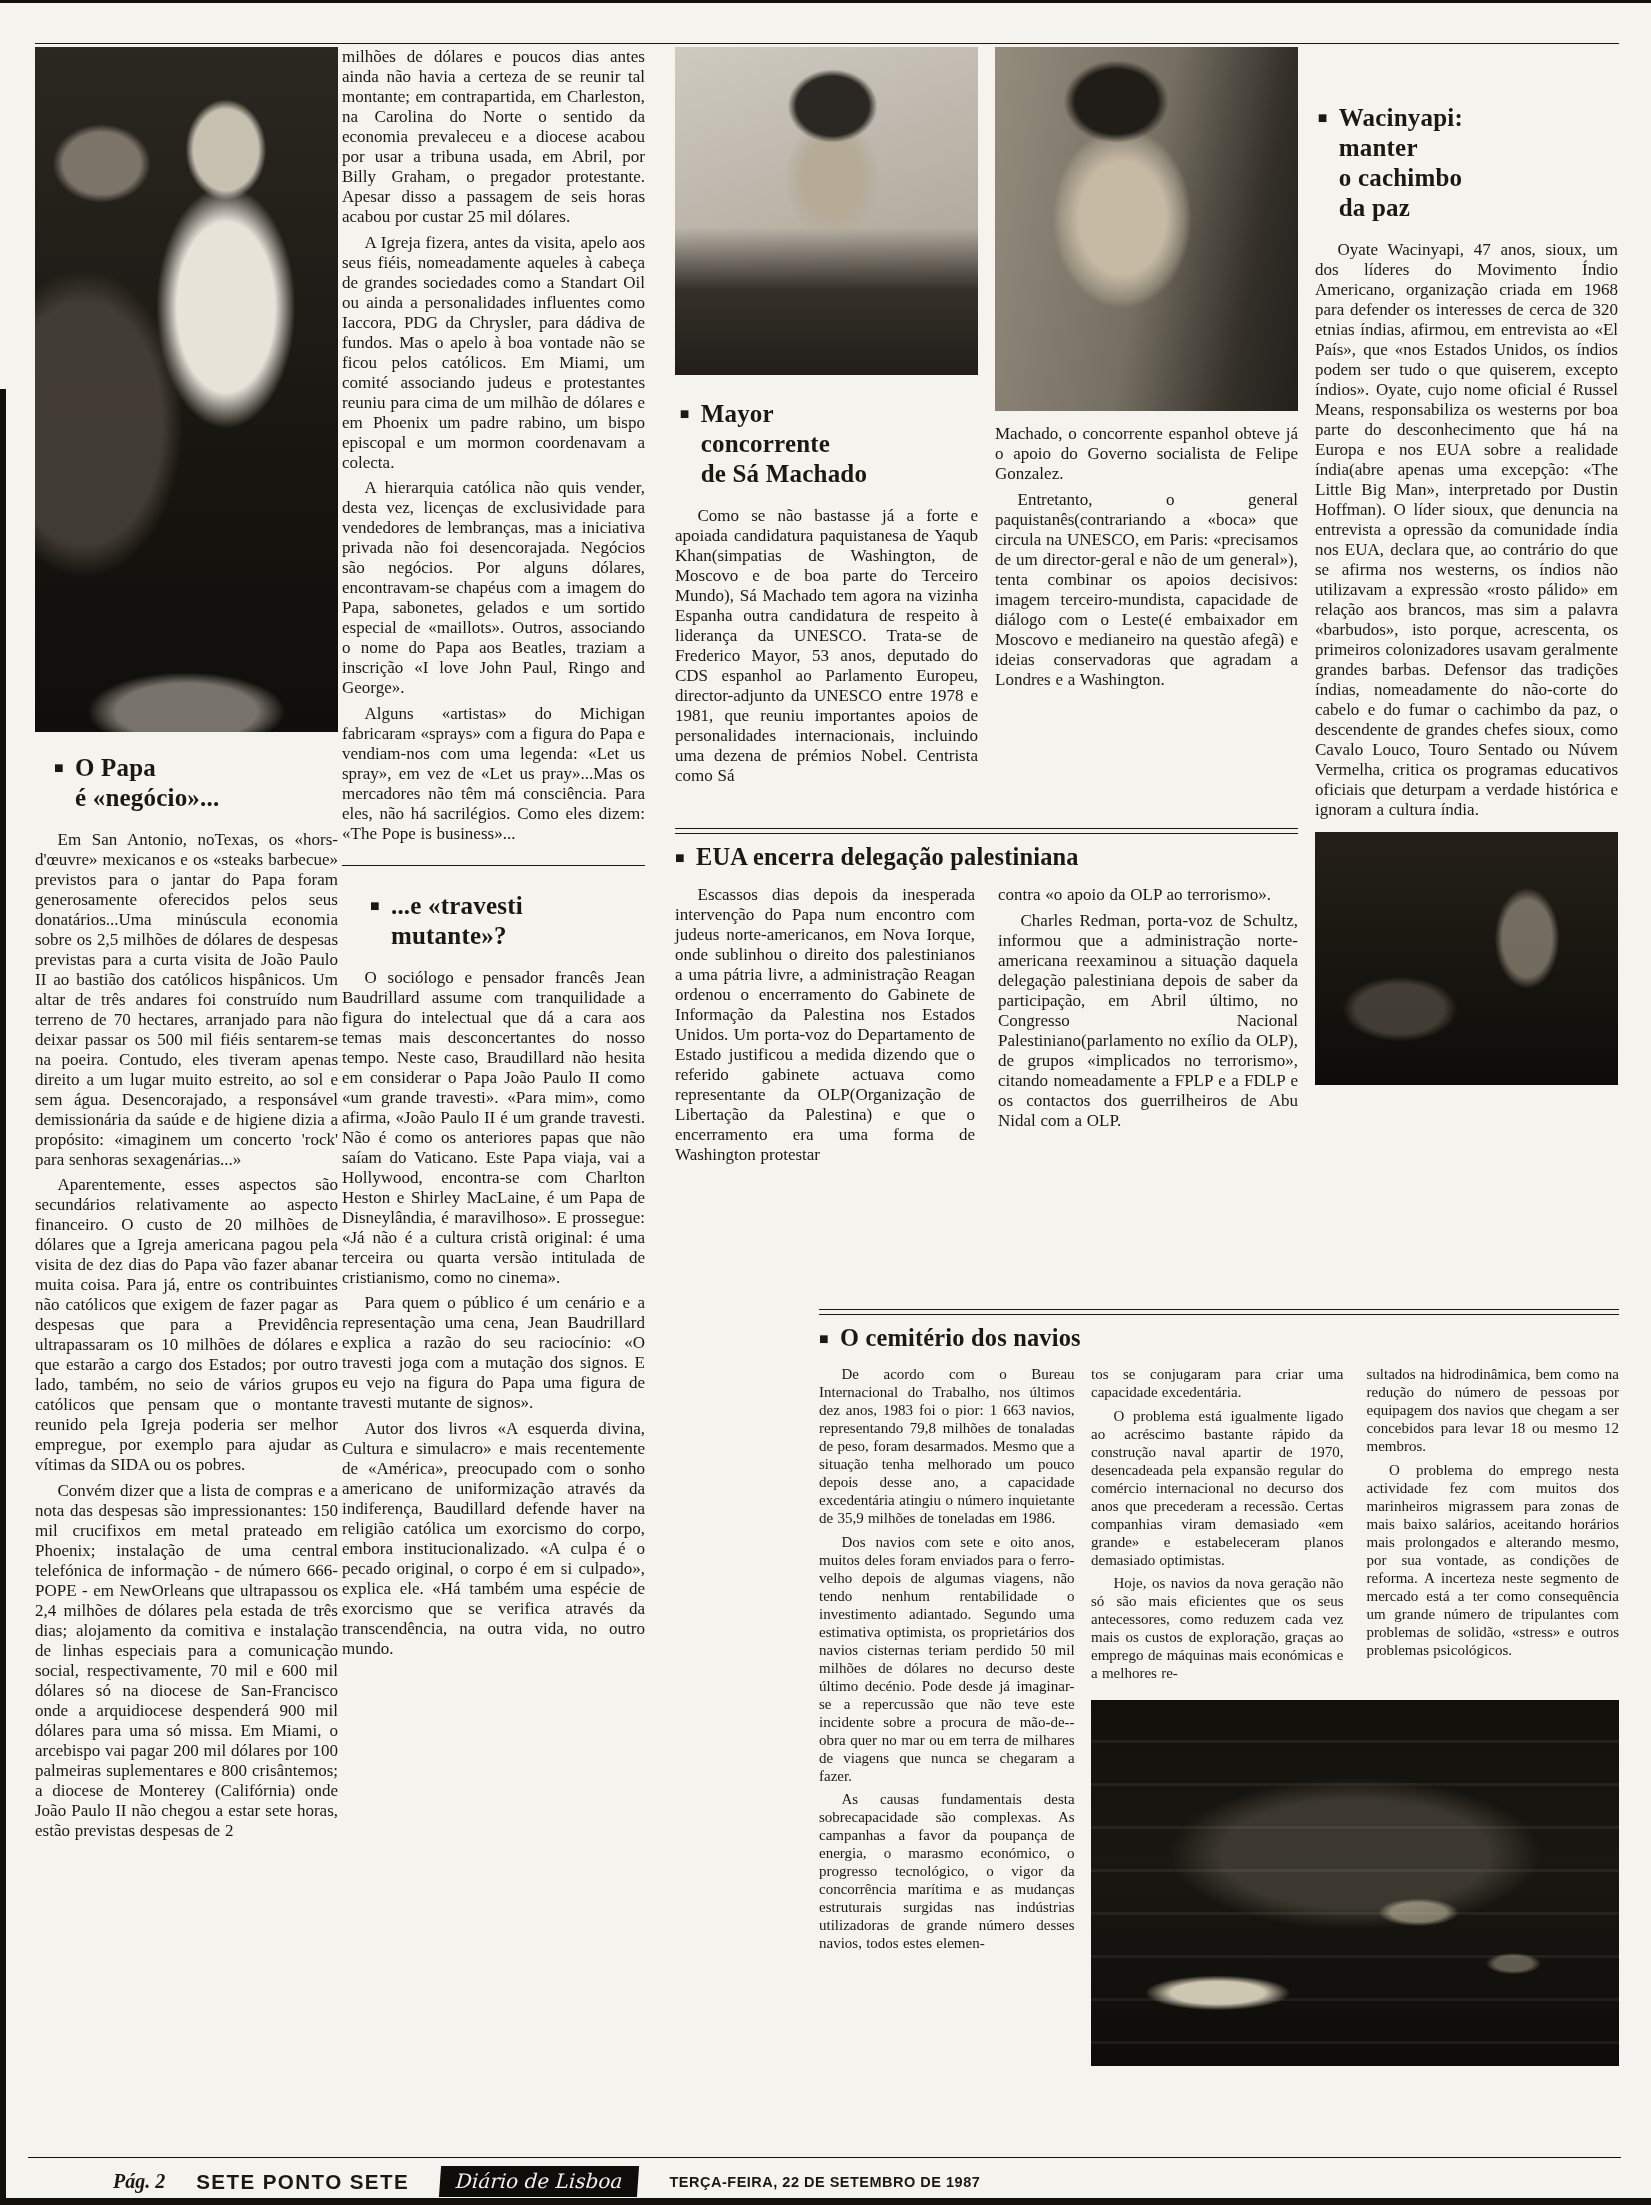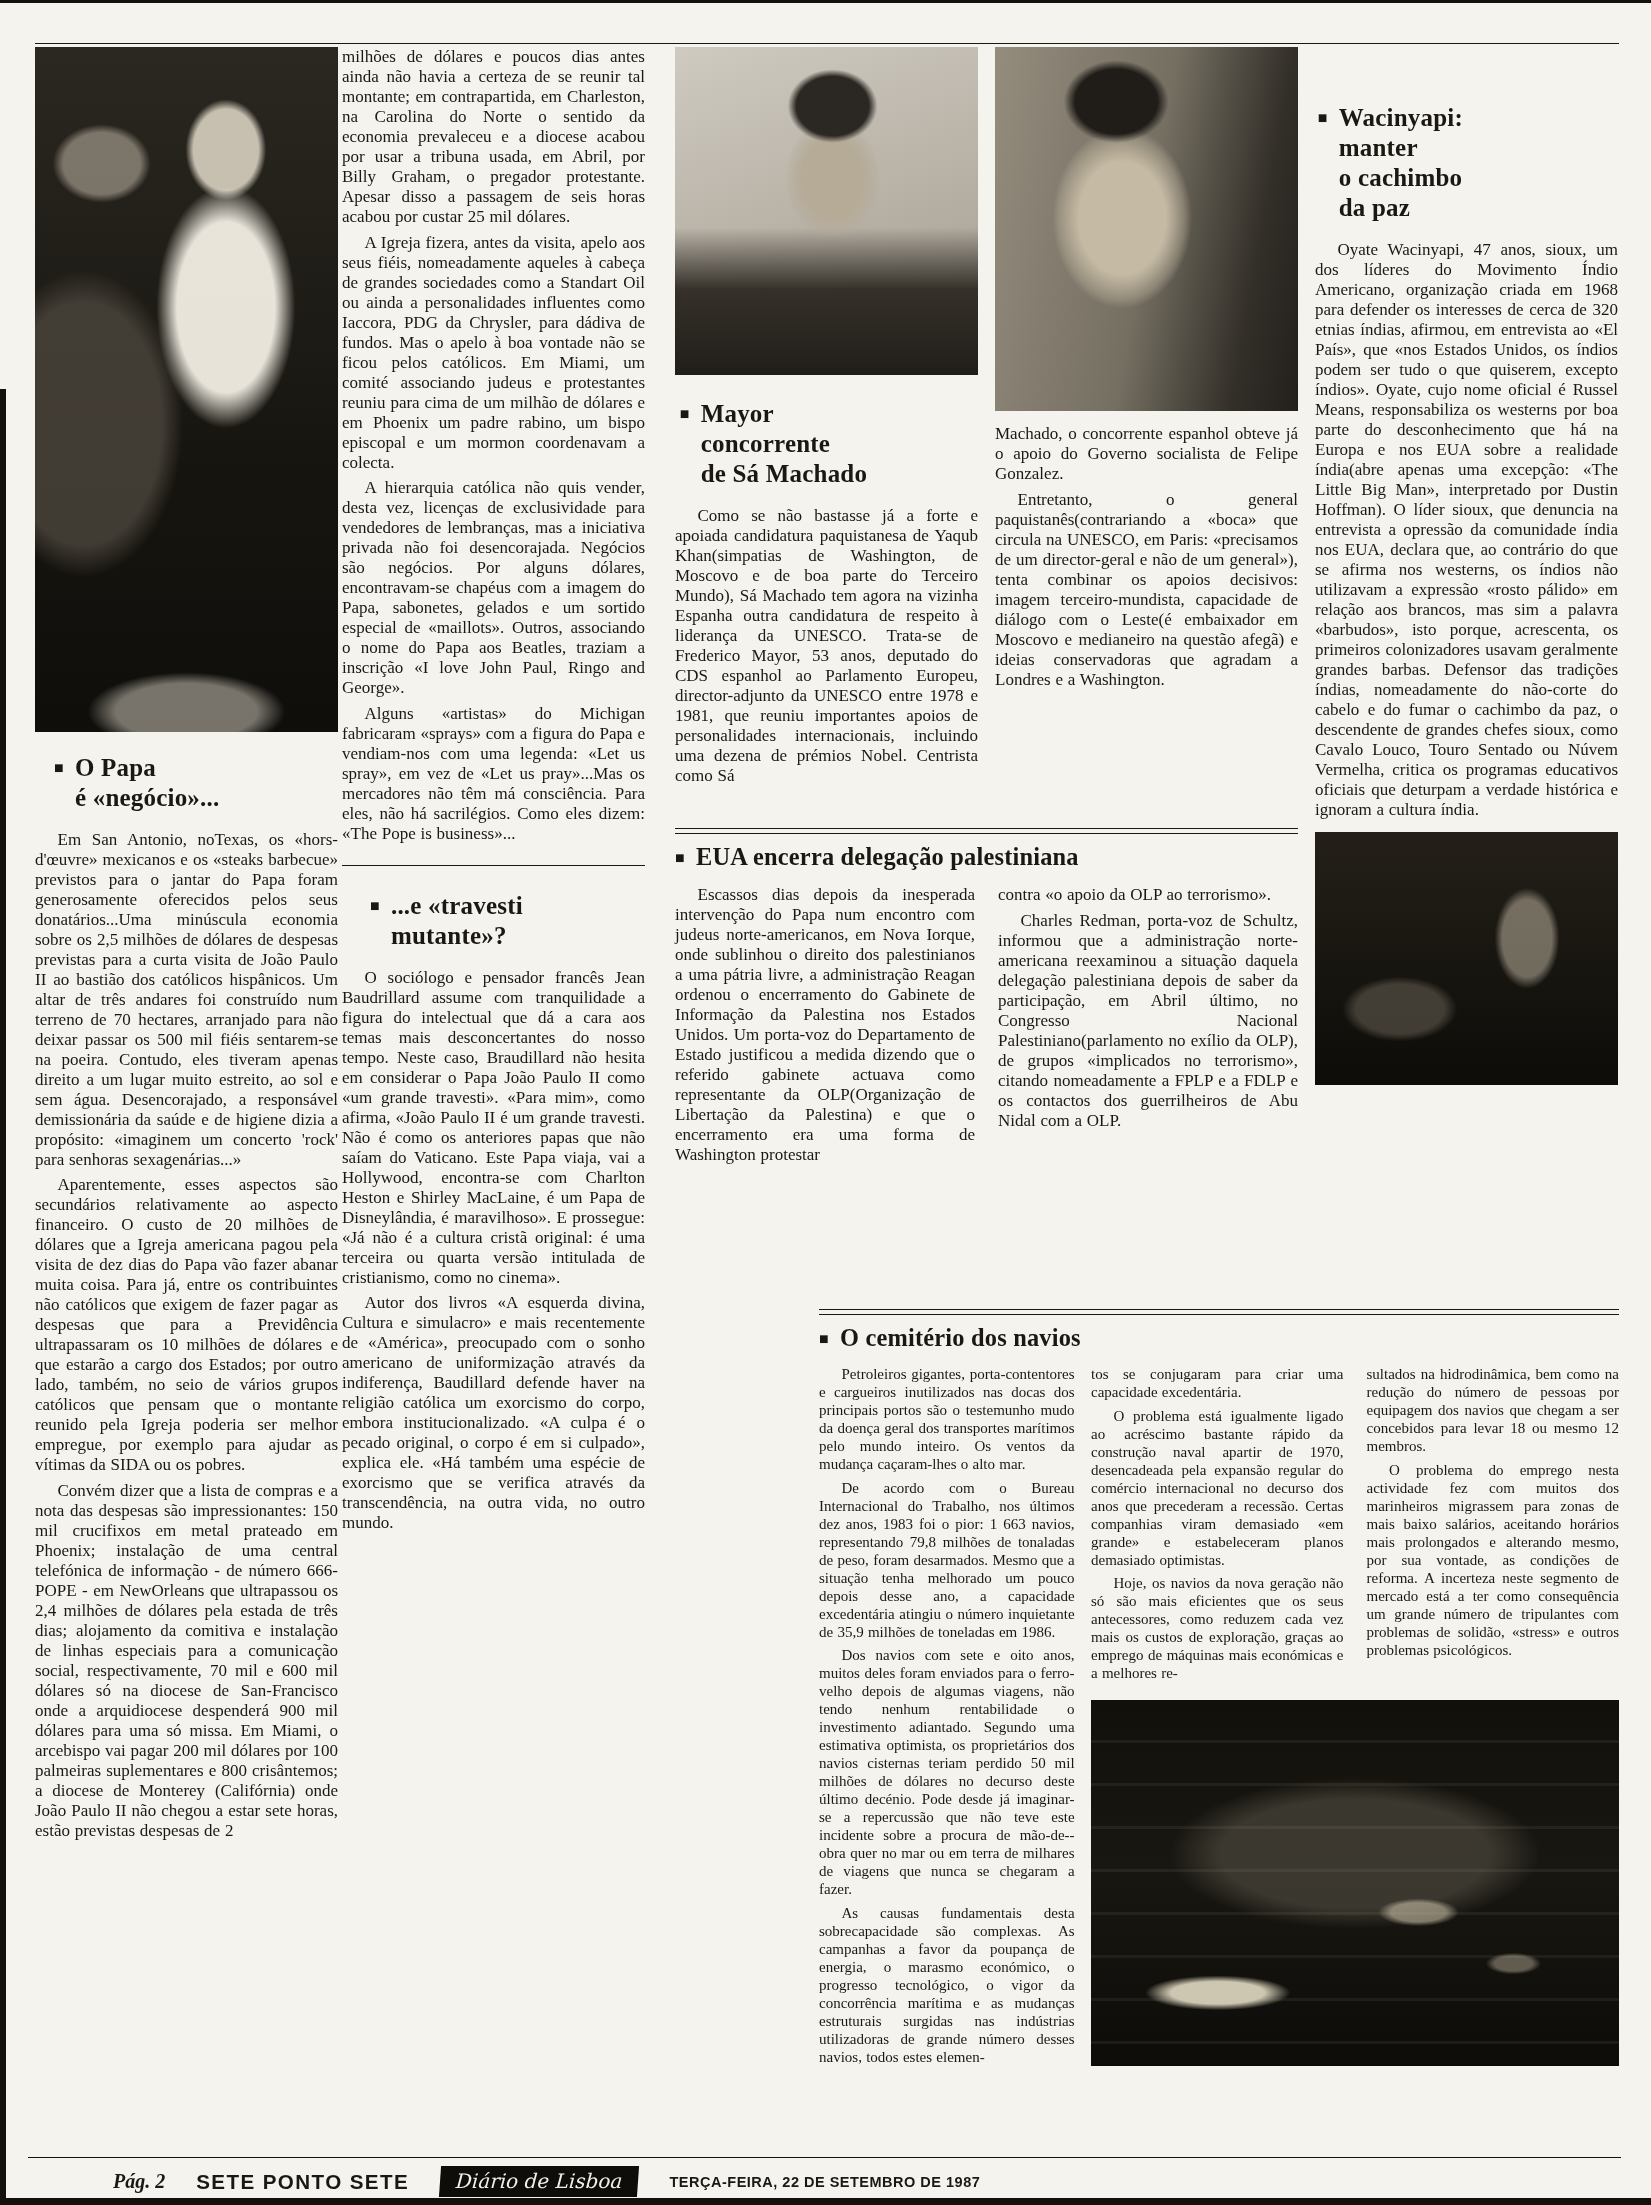--- a/index.html
+++ b/index.html
@@ -161,20 +161,21 @@
       <p>Alguns «artistas» do Michigan fabricaram «sprays» com a figura do Papa e vendiam-nos com uma legenda: «Let us spray», em vez de «Let us pray»...Mas os mercadores não têm má consciência. Para eles, não há sacrilégios. Como eles dizem: «The Pope is business»...</p>
     </div>
     <div class="sep-rule"></div>
     <div class="headline travesti-headline">
       <span class="bullet">■</span>
       <span class="headline-text">...e «travesti
 mutante»?</span>
     </div>
     <div class="body-text">
       <p>O sociólogo e pensador francês Jean Baudrillard assume com tranquilidade a figura do intelectual que dá a cara aos temas mais desconcertantes do nosso tempo. Neste caso, Braudillard não hesita em considerar o Papa João Paulo II como «um grande travesti». «Para mim», como afirma, «João Paulo II é um grande travesti. Não é como os anteriores papas que não saíam do Vaticano. Este Papa viaja, vai a Hollywood, encontra-se com Charlton Heston e Shirley MacLaine, é um Papa de Disneylândia, é maravilhoso». E prossegue: «Já não é a cultura cristã original: é uma terceira ou quarta versão intitulada de cristianismo, como no cinema».</p>
+      <p>Para quem o público é um cenário e a representação uma cena, Jean Baudrillard explica a razão do seu raciocínio: «O travesti joga com a mutação dos signos. E eu vejo na figura do Papa uma figura de travesti mutante de signos».</p>
       <p>Autor dos livros «A esquerda divina, Cultura e simulacro» e mais recentemente de «América», preocupado com o sonho americano de uniformização através da indiferença, Baudillard defende haver na religião católica um exorcismo do corpo, embora institucionalizado. «A culpa é o pecado original, o corpo é em si culpado», explica ele. «Há também uma espécie de exorcismo que se verifica através da transcendência, na outra vida, no outro mundo.</p>
     </div>
   </section>
 
   <section class="col col3">
     <div class="photo photo-mayor"></div>
     <div class="headline mayor-headline">
       <span class="bullet">■</span>
       <span class="headline-text">Mayor
 concorrente
@@ -225,21 +226,20 @@
   </section>
 
   <section class="band band-cem">
     <div class="double-rule"></div>
     <div class="headline band-headline">
       <span class="bullet">■</span>
       <span class="headline-text">O cemitério dos navios</span>
     </div>
     <div class="band-cols">
       <div class="bcol body-text">
-        <p>Petroleiros gigantes, porta-contentores e cargueiros inutilizados nas docas dos principais portos são o testemunho mudo da doença geral dos transportes marítimos pelo mundo inteiro. Os ventos da mudança caçaram-lhes o alto mar.</p>
         <p>De acordo com o Bureau Internacional do Trabalho, nos últimos dez anos, 1983 foi o pior: 1 663 navios, representando 79,8 milhões de tonaladas de peso, foram desarmados. Mesmo que a situação tenha melhorado um pouco depois desse ano, a capacidade excedentária atingiu o número inquietante de 35,9 milhões de toneladas em 1986.</p>
         <p>Dos navios com sete e oito anos, muitos deles foram enviados para o ferro-velho depois de algumas viagens, não tendo nenhum rentabilidade o investimento adiantado. Segundo uma estimativa optimista, os proprietários dos navios cisternas teriam perdido 50 mil milhões de dólares no decurso deste último decénio. Pode desde já imaginar-se a repercussão que não teve este incidente sobre a procura de mão-de--obra quer no mar ou em terra de milhares de viagens que nunca se chegaram a fazer.</p>
         <p>As causas fundamentais desta sobrecapacidade são complexas. As campanhas a favor da poupança de energia, o marasmo económico, o progresso tecnológico, o vigor da concorrência marítima e as mudanças estruturais surgidas nas indústrias utilizadoras de grande número desses navios, todos estes elemen-</p>
       </div>
       <div class="cem-right">
         <div class="cem-right-texts">
           <div class="bcol body-text">
             <p class="no-indent">tos se conjugaram para criar uma capacidade excedentária.</p>
             <p>O problema está igualmente ligado ao acréscimo bastante rápido da construção naval apartir de 1970, desencadeada pela expansão regular do comércio internacional no decurso dos anos que precederam a recessão. Certas companhias viram demasiado «em grande» e estabeleceram planos demasiado optimistas.</p>
             <p>Hoje, os navios da nova geração não só são mais eficientes que os seus antecessores, como reduzem cada vez mais os custos de exploração, graças ao emprego de máquinas mais económicas e a melhores re-</p>

